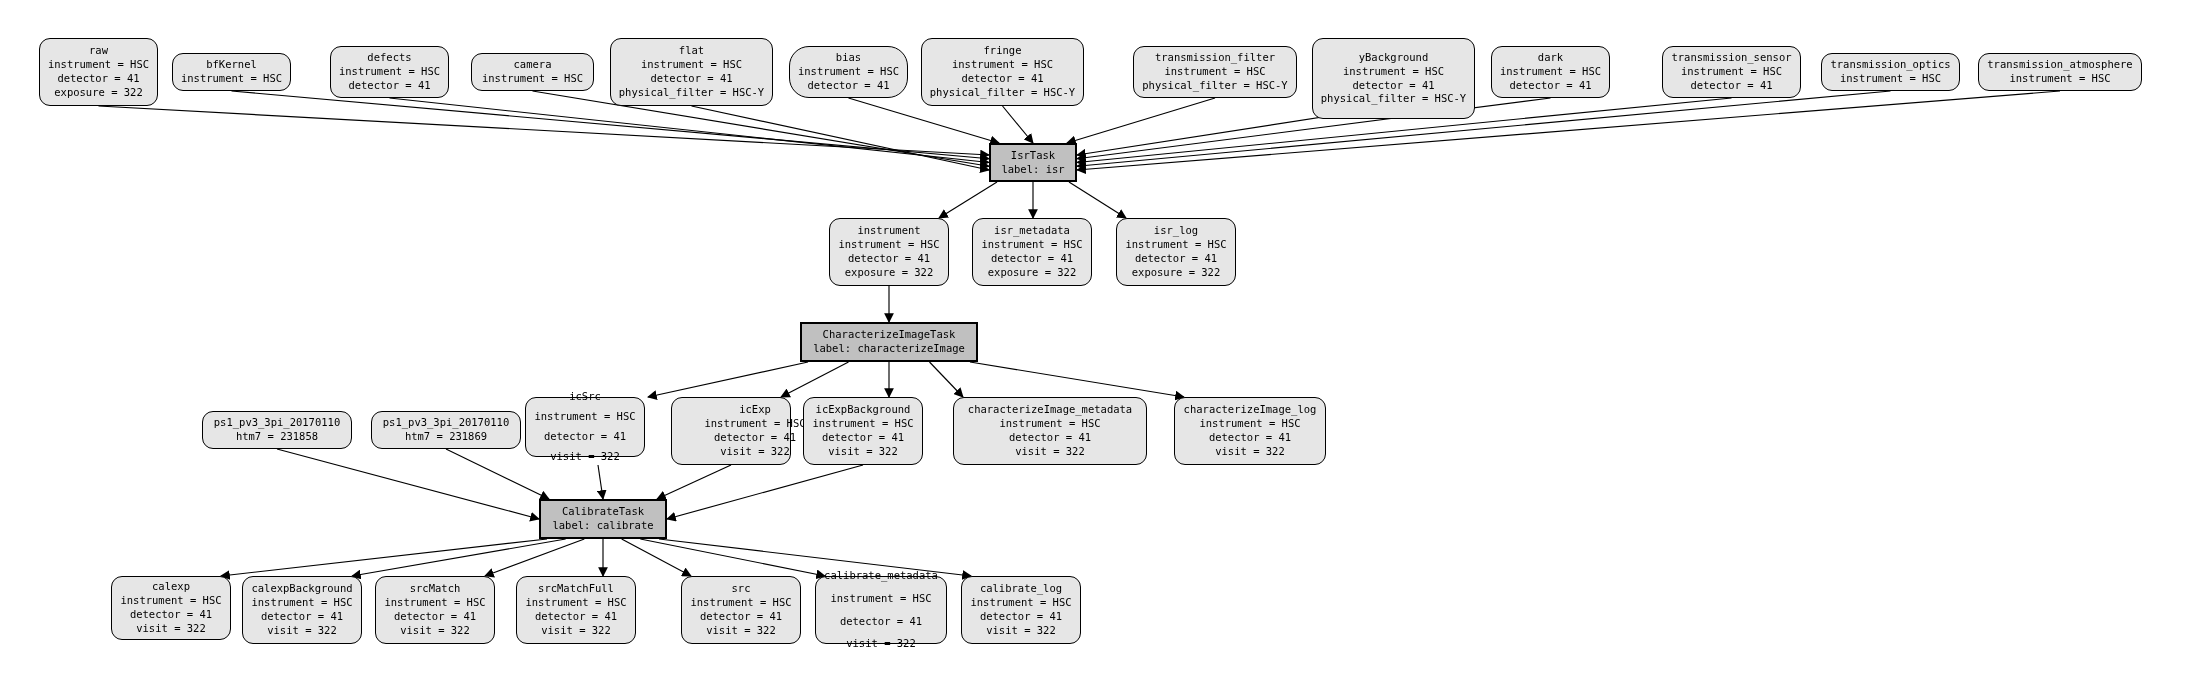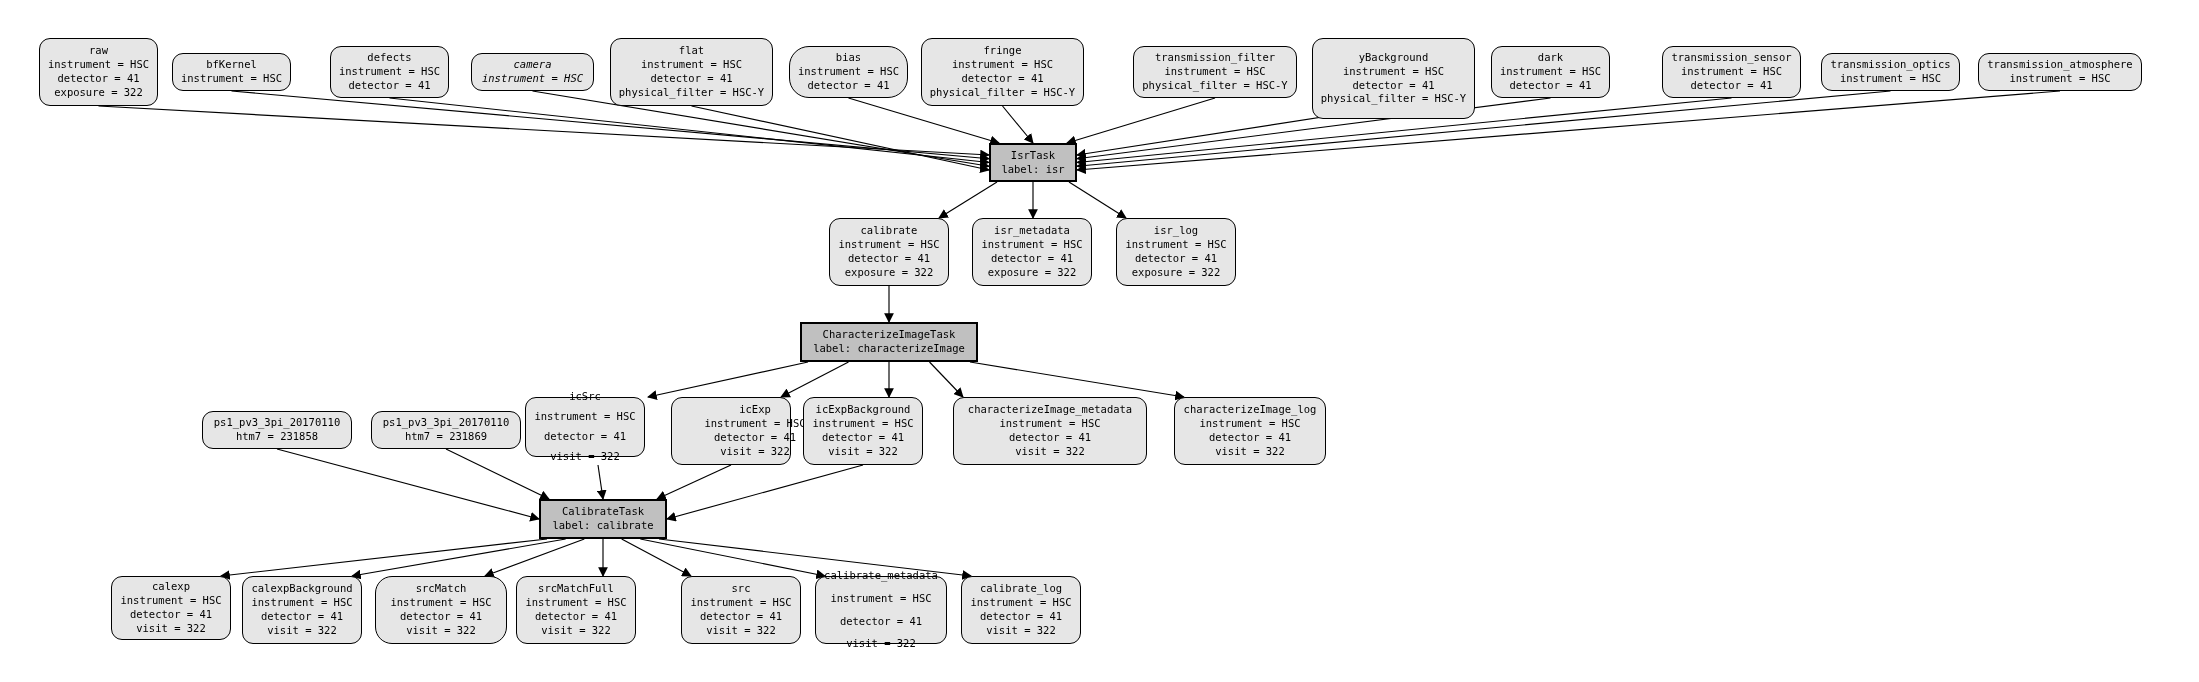--- a/index.html
+++ b/index.html
@@ -87,21 +87,21 @@
       </div>
       <div class="node dataset" style="left: 172px; top: 53px; width: 119px; height: 38px;">
         <div>bfKernel</div>
         <div>instrument = HSC</div>
       </div>
       <div class="node dataset" style="left: 330px; top: 46px; width: 119px; height: 52px;">
         <div>defects</div>
         <div>instrument = HSC</div>
         <div>detector = 41</div>
       </div>
-      <div class="node dataset" style="left: 471px; top: 53px; width: 123px; height: 38px; font-style: italic;">
+      <div class="node dataset" style="left: 471px; top: 53px; width: 123px; height: 38px;">
         <div>camera</div>
         <div>instrument = HSC</div>
       </div>
       <div class="node dataset" style="left: 610px; top: 38px; width: 163px; height: 68px;">
         <div>flat</div>
         <div>instrument = HSC</div>
         <div>detector = 41</div>
         <div>physical_filter = HSC-Y</div>
       </div>
       <div class="node dataset" style="left: 789px; top: 46px; width: 119px; height: 52px; border-radius: 20px;">
@@ -142,21 +142,21 @@
       </div>
       <div class="node dataset" style="left: 1978px; top: 53px; width: 164px; height: 38px;">
         <div>transmission_atmosphere</div>
         <div>instrument = HSC</div>
       </div>
       <div class="node task" style="left: 989px; top: 143px; width: 88px; height: 39px;">
         <div>IsrTask</div>
         <div>label: isr</div>
       </div>
       <div class="node dataset" style="left: 829px; top: 218px; width: 120px; height: 68px;">
-        <div>calibrate</div>
+        <div>instrument</div>
         <div>instrument = HSC</div>
         <div>detector = 41</div>
         <div>exposure = 322</div>
       </div>
       <div class="node dataset" style="left: 972px; top: 218px; width: 120px; height: 68px;">
         <div>isr_metadata</div>
         <div>instrument = HSC</div>
         <div>detector = 41</div>
         <div>exposure = 322</div>
       </div>
@@ -217,21 +217,21 @@
         <div>instrument = HSC</div>
         <div>detector = 41</div>
         <div>visit = 322</div>
       </div>
       <div class="node dataset" style="left: 242px; top: 576px; width: 120px; height: 68px;">
         <div>calexpBackground</div>
         <div>instrument = HSC</div>
         <div>detector = 41</div>
         <div>visit = 322</div>
       </div>
-      <div class="node dataset" style="left: 375px; top: 576px; width: 132px; height: 68px; border-radius: 17px;">
+      <div class="node dataset" style="left: 375px; top: 576px; width: 120px; height: 68px;">
         <div>srcMatch</div>
         <div>instrument = HSC</div>
         <div>detector = 41</div>
         <div>visit = 322</div>
       </div>
       <div class="node dataset" style="left: 516px; top: 576px; width: 120px; height: 68px;">
         <div>srcMatchFull</div>
         <div>instrument = HSC</div>
         <div>detector = 41</div>
         <div>visit = 322</div>

